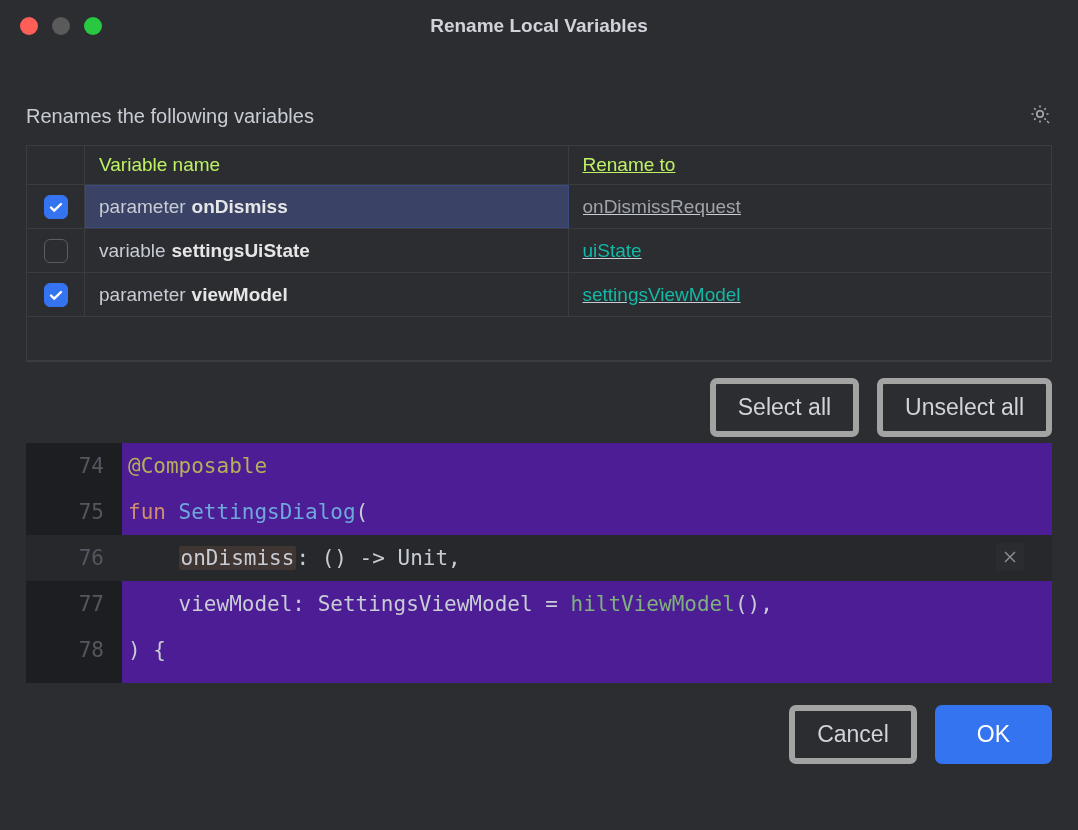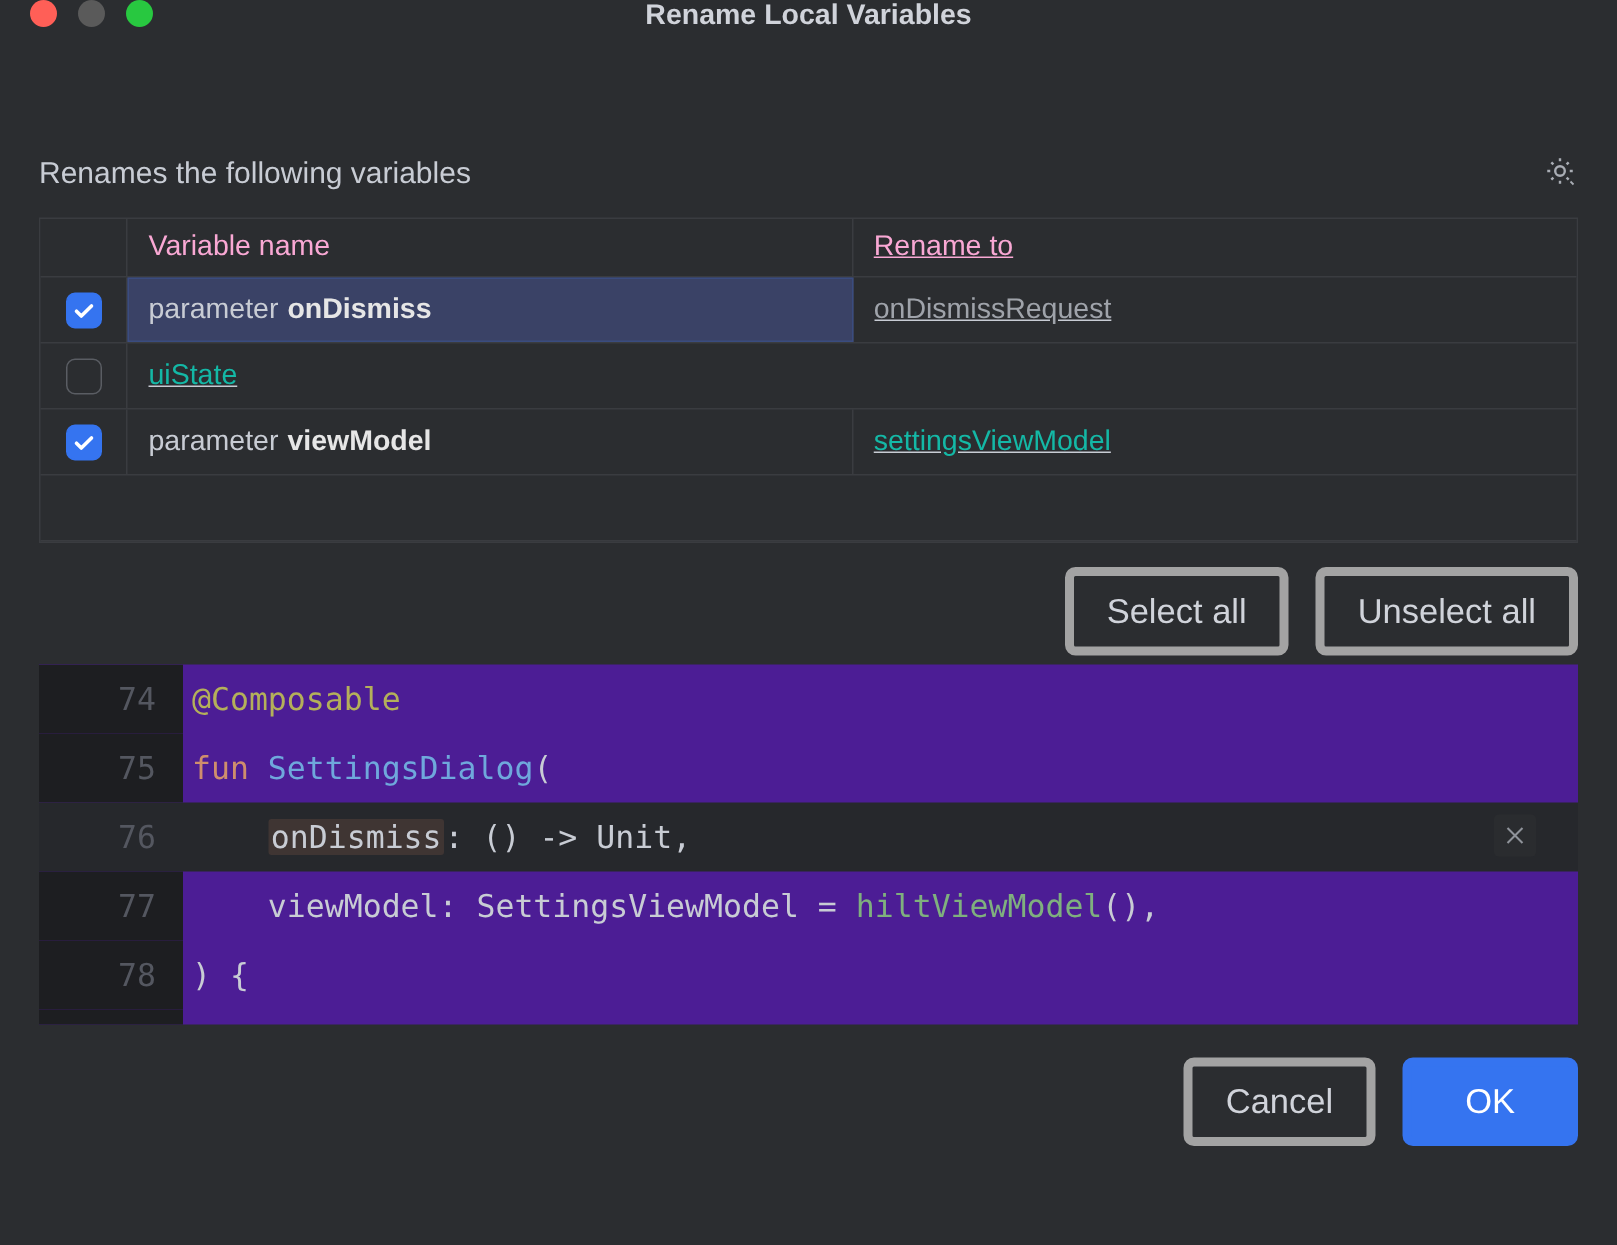--- a/index.html
+++ b/index.html
@@ -6,20 +6,21 @@
   html, body { width: 1078px; height: 830px; overflow: hidden; }
   body {
     background: #2b2d30;
     font-family: -apple-system, BlinkMacSystemFont, "Segoe UI", sans-serif;
     color: #c8ccd4;
     font-size: 18px;
   }
   .titlebar {
     height: 52px;
     display: flex;
+    align-items: center;
     padding: 0 20px;
     position: relative;
   }
   .traffic-lights {
     display: flex;
     gap: 14px;
     position: absolute;
     left: 20px;
   }
   .tl { width: 18px; height: 18px; border-radius: 50%; }
@@ -49,21 +50,21 @@
     width: 100%;
   }
   .table-header {
     display: flex;
     background: #2b2d30;
     border-bottom: 1px solid #3a3c40;
   }
   .col-check { width: 58px; border-right: 1px solid #3a3c40; padding: 8px; display:flex; align-items:center; justify-content:center; }
   .col-name  { flex: 1 1 0; border-right: 1px solid #3a3c40; padding: 8px 14px; display:flex; align-items:center; }
   .col-rename{ flex: 1 1 0; padding: 8px 14px; display:flex; align-items:center;text-decoration:underline; }
-  .th { color: #f9a8d4; font-size: 19px; }
+  .th { color: #bef264; font-size: 19px; }
   .table-row {
     display: flex;
     border-bottom: 1px solid #3a3c40;
     min-height: 44px;
   }
   .table-row.selected .col-name { background: #3a4266; outline:1px solid #3a4c7f; outline-offset:-1px;}
   .table-row.selected .col-check { }
   .table-row .vname-kind { color: #c8ccd4; font-size: 19px; }
   .table-row .vname-ident { color: #e6e6e6; font-weight: 700; font-size: 19px; margin-left: 6px; }
   .table-row .rename-val { color: #14b8a6; font-size: 19px; }
@@ -201,20 +202,24 @@
             <span class="vname-ident">onDismiss</span>
           </div>
           <div class="col-rename">
             <input class="rename-edit" value="onDismissRequest" style="">
           </div>
         </div>
         <div class="table-row">
           <div class="col-check">
             <div class="checkbox"></div>
           </div>
+          <div class="col-name">
+            <span class="vname-kind">variable</span>
+            <span class="vname-ident">settingsUiState</span>
+          </div>
           <div class="col-rename">
             <span class="rename-val">uiState</span>
           </div>
         </div>
         <div class="table-row">
           <div class="col-check">
             <div class="checkbox checked">
               <svg width="16" height="16" viewBox="0 0 16 16" fill="none" stroke="#fff" stroke-width="2.4" stroke-linecap="round" stroke-linejoin="round">
                 <path d="M3 8.5l3.2 3.2L13 5"></path>
               </svg>

